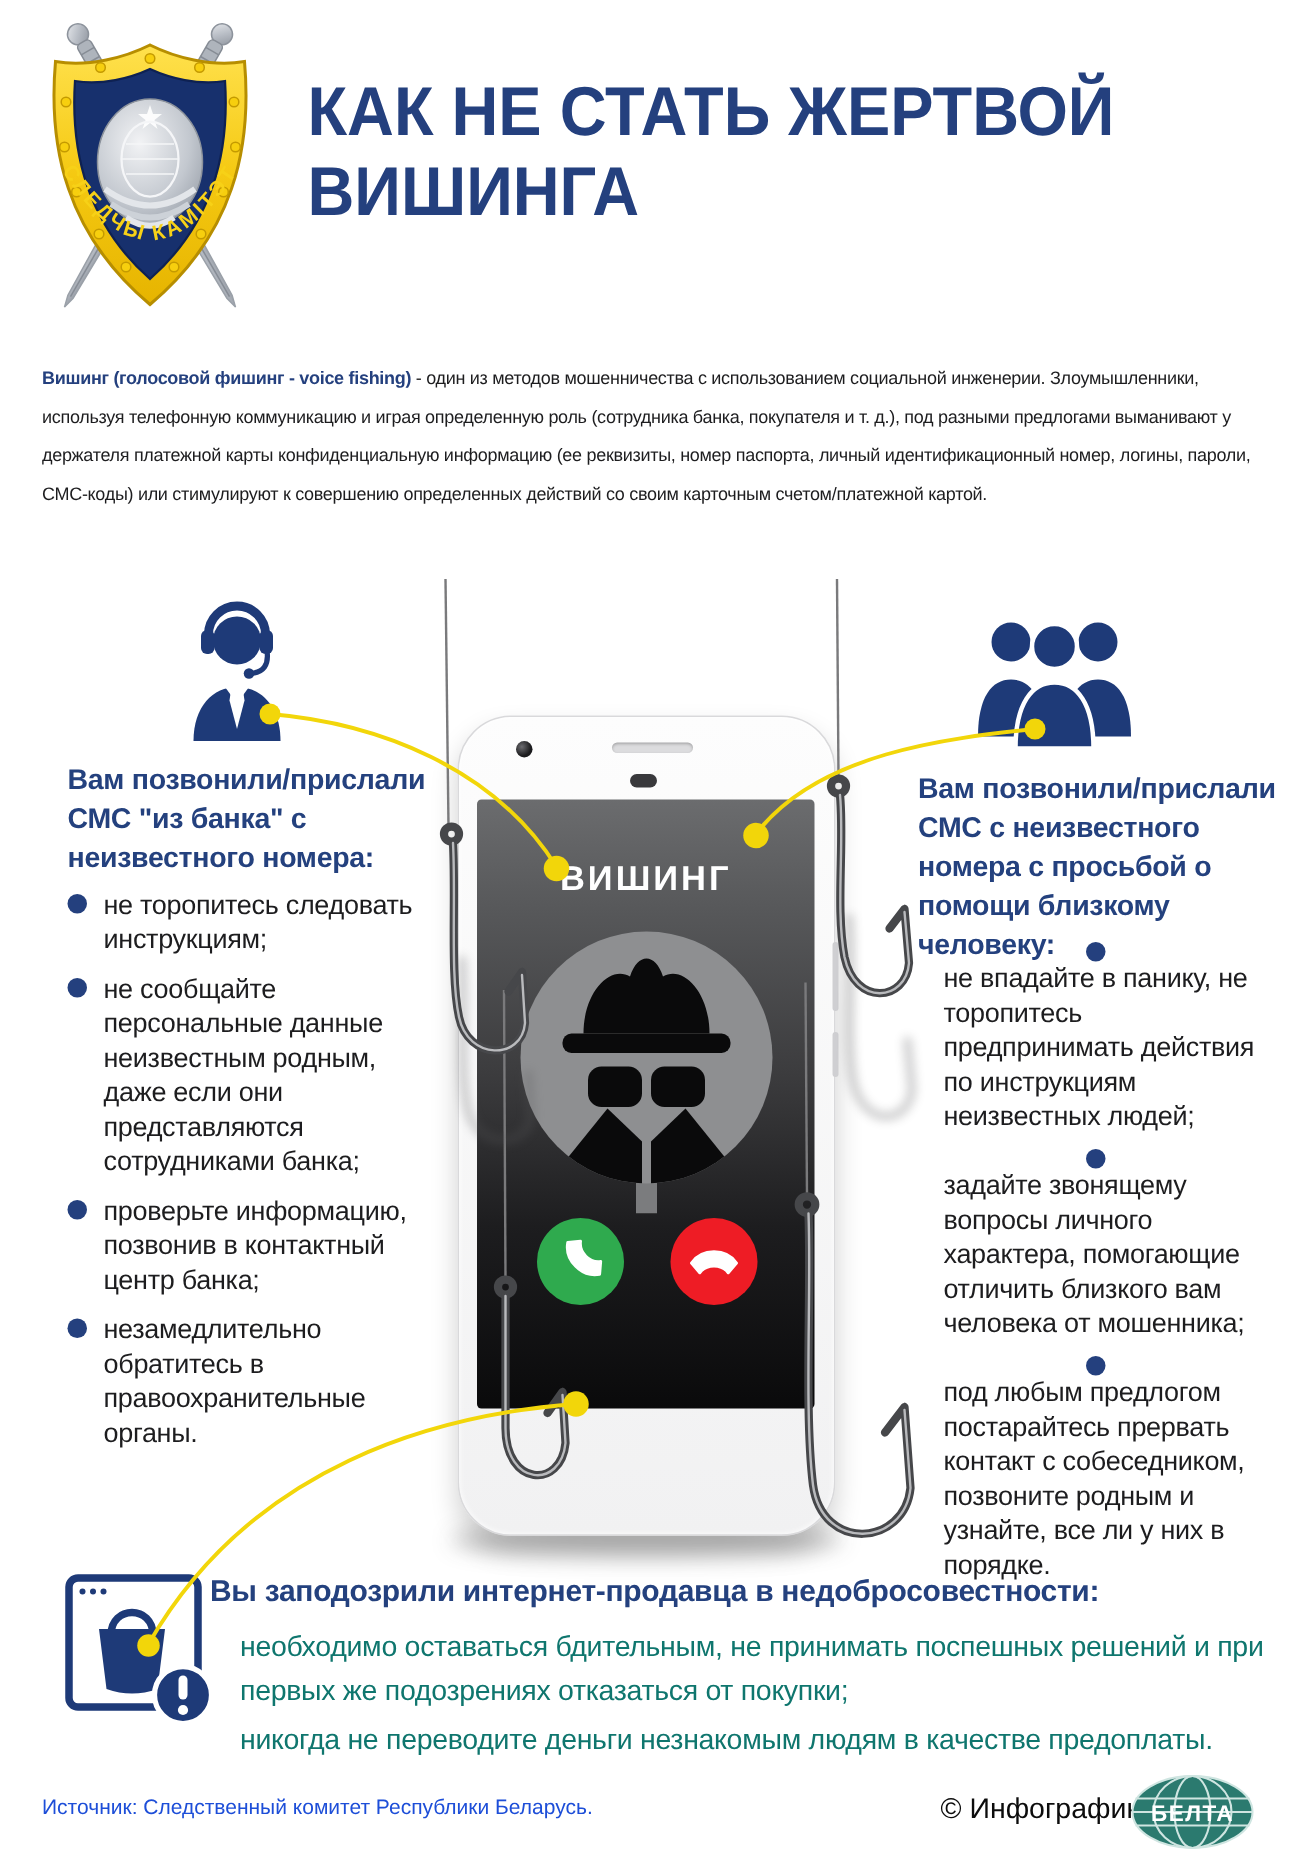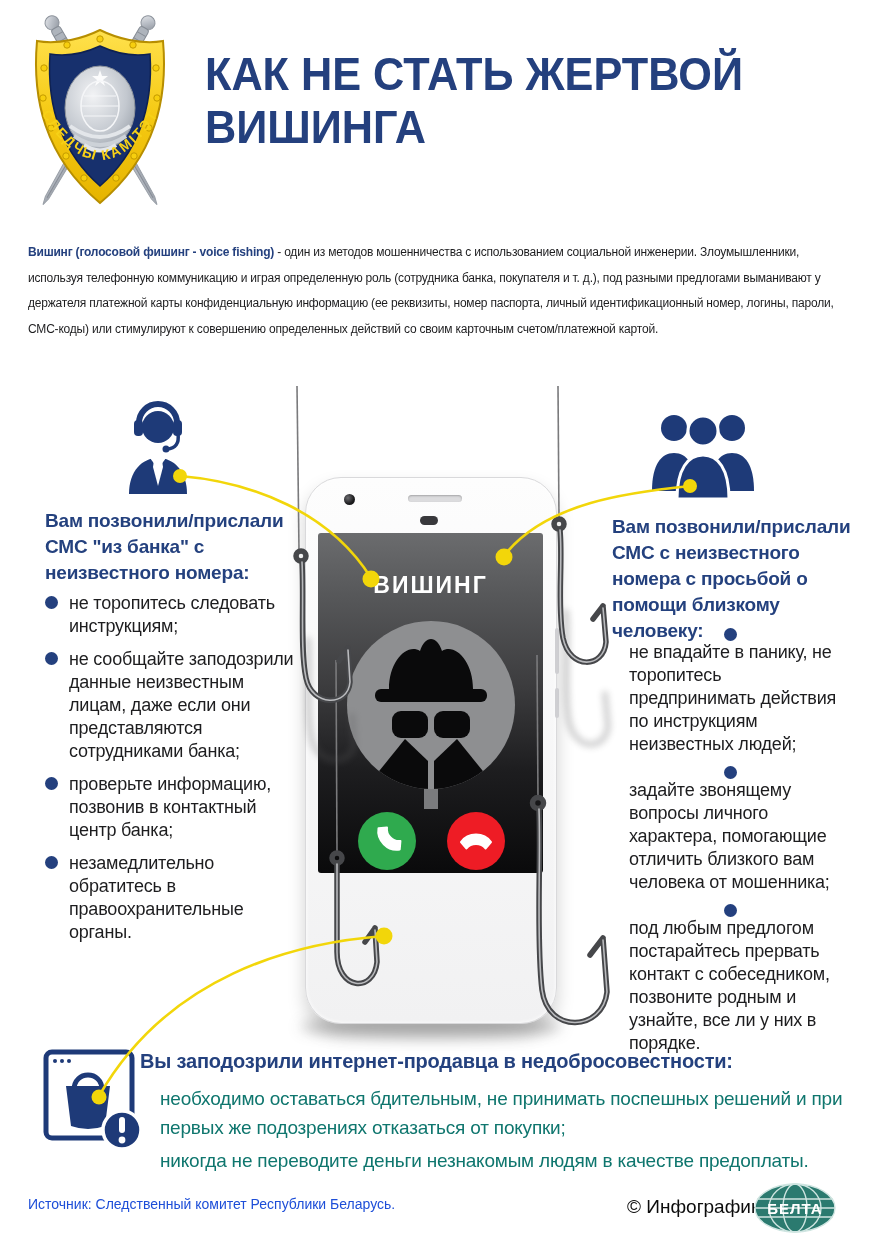--- a/index.html
+++ b/index.html
@@ -38,21 +38,21 @@
   #phone{left:305px;top:477px;width:250px;height:545px;background:linear-gradient(180deg,#fdfdfd,#f1f1f2);
     border:1px solid #d9d9db;border-radius:36px;z-index:2;
     box-shadow:0 10px 18px rgba(0,0,0,.18), inset 0 0 4px #fff;}
   #phone .cam{left:38px;top:16px;width:11px;height:11px;border-radius:50%;
     background:radial-gradient(circle at 35% 35%,#6c6c70,#1b1b1d 60%);}
   #phone .speaker{left:102px;top:17px;width:54px;height:7px;border-radius:4px;
     background:#dcdcde;box-shadow:inset 0 1px 2px rgba(0,0,0,.25);}
   #phone .sensor{left:114px;top:38px;width:18px;height:9px;border-radius:5px;background:#39393c;}
   #phone .sidebtn{right:-3px;top:150px;width:4px;height:46px;border-radius:2px;background:#cfcfd2;}
   #phone .sidebtn2{right:-3px;top:210px;width:4px;height:30px;border-radius:2px;background:#cfcfd2;}
-  #screen{left:12px;top:55px;width:225px;height:340px;border-radius:3px;
+  #screen{left:12px;top:55px;width:225px;height:406px;border-radius:3px;
     background:linear-gradient(180deg,#6b6c6e 0%,#57585a 18%,#3c3c3e 45%,#1d1d1f 70%,#0a0a0b 100%);
     overflow:hidden;}
   #screen .call-label{left:0;top:39px;width:225px;text-align:center;color:#fff;
     font-size:23px;font-weight:bold;letter-spacing:2px;}
   #spy{left:27px;top:86px;}
   .callbtn{width:58px;height:58px;border-radius:50%;top:279px;}
   #btn-answer{left:40px;background:#2faa4e;}
   #btn-decline{left:129px;background:#ee1c25;}
 
   
@@ -171,21 +171,21 @@
 
 <div id="left-head" class="abs col-head">Вам позвонили/прислали СМС "из банка" с неизвестного номера:</div>
 
 <ul id="left-list" class="abs tips">
   <li>
       <span class="dot"></span>
       <span class="txt">не торопитесь следовать инструкциям;</span>
     </li>
   <li>
       <span class="dot"></span>
-      <span class="txt">не сообщайте заподозрили данные неизвестным лицам, даже если они представляются сотрудниками банка;</span>
+      <span class="txt">не сообщайте персональные данные неизвестным родным, даже если они представляются сотрудниками банка;</span>
     </li>
   <li>
       <span class="dot"></span>
       <span class="txt">проверьте информацию, позвонив в контактный центр банка;</span>
     </li>
   <li>
       <span class="dot"></span>
       <span class="txt">незамедлительно обратитесь в правоохранительные органы.</span>
     </li>
 </ul>

